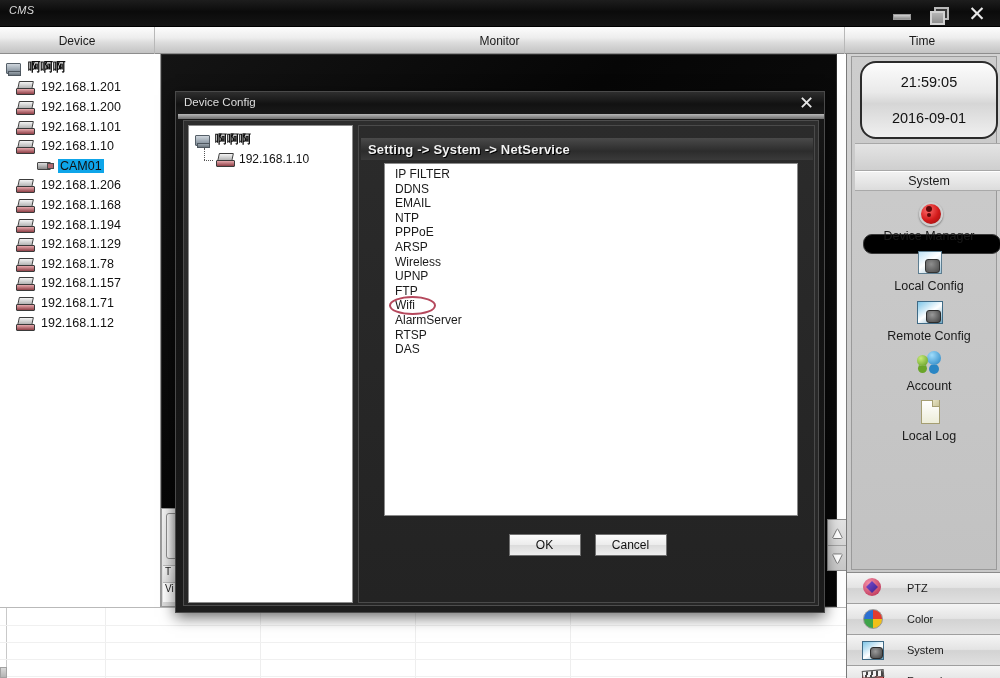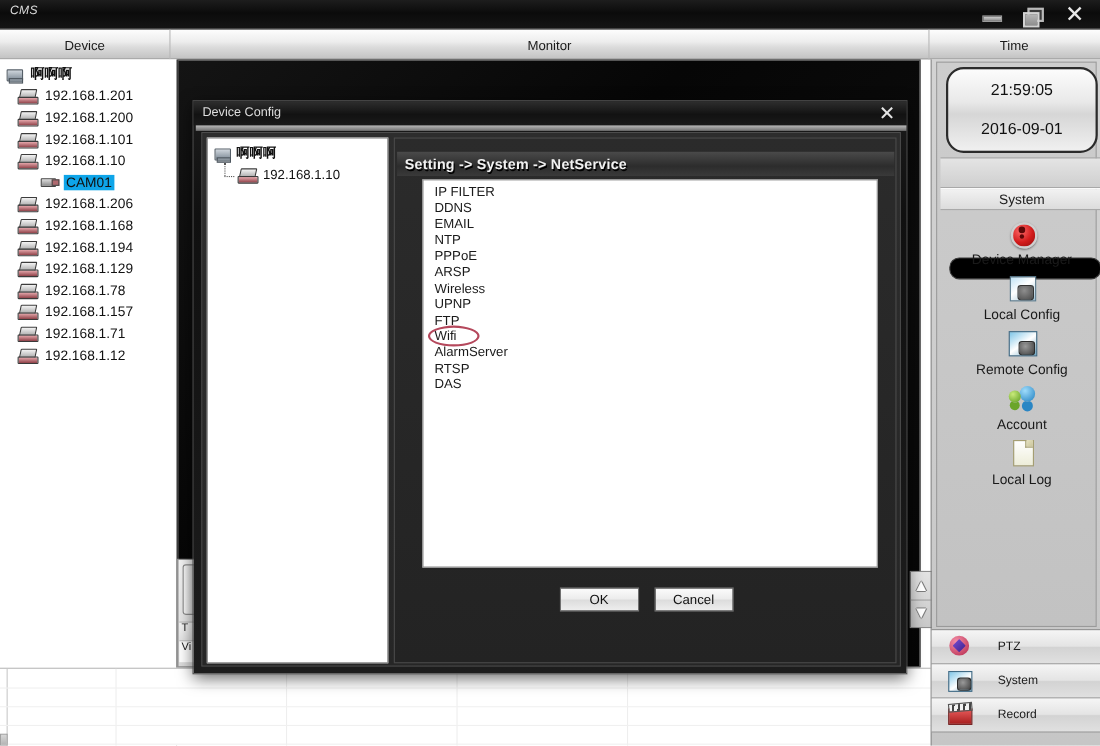--- a/index.html
+++ b/index.html
@@ -596,20 +596,24 @@
           </div>
         </div>
     </div>
 
     <div class="sb-menu" id="sidebar-menu">
         <div class="menubtn">
           <span class="mb-ico ico-ptz"></span>
           <span class="mb-label">PTZ</span>
         </div>
         <div class="menubtn">
+          <span class="mb-ico ico-color"></span>
+          <span class="mb-label">Color</span>
+        </div>
+        <div class="menubtn">
           <span class="mb-ico ico-sys"></span>
           <span class="mb-label">System</span>
         </div>
         <div class="menubtn">
           <span class="mb-ico ico-rec"></span>
           <span class="mb-label">Record</span>
         </div>
       </div>
   </div>
 

